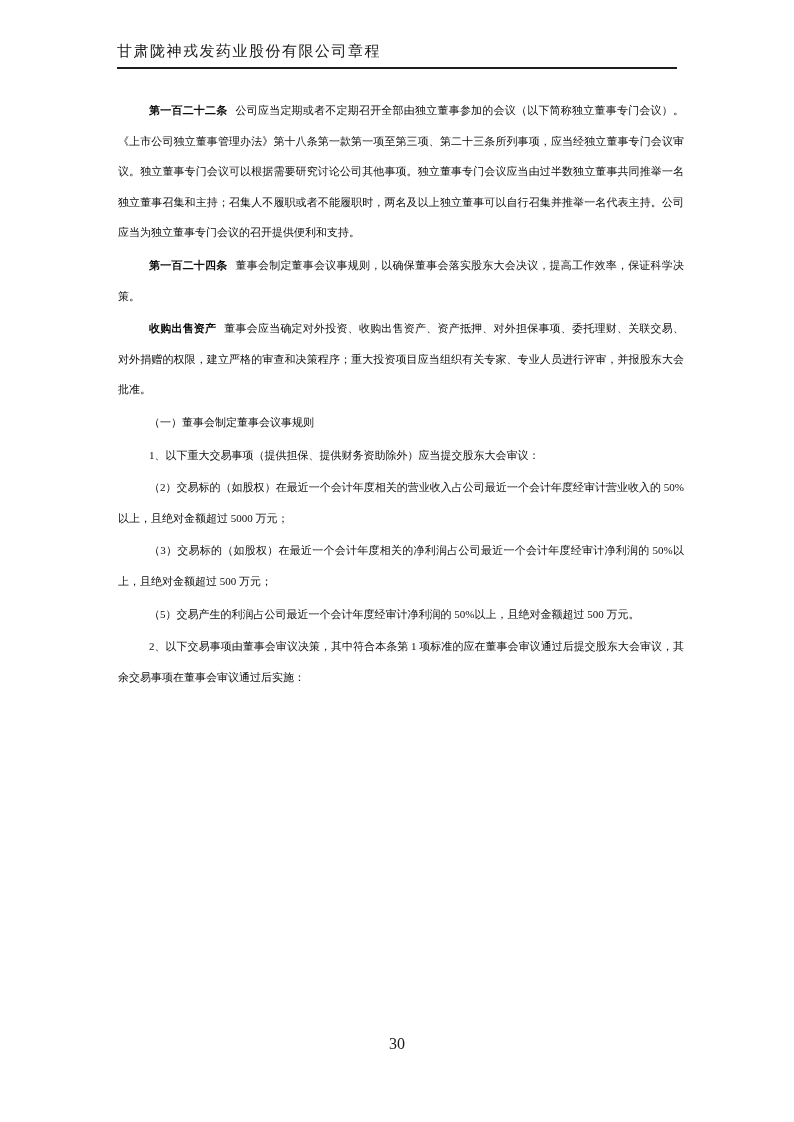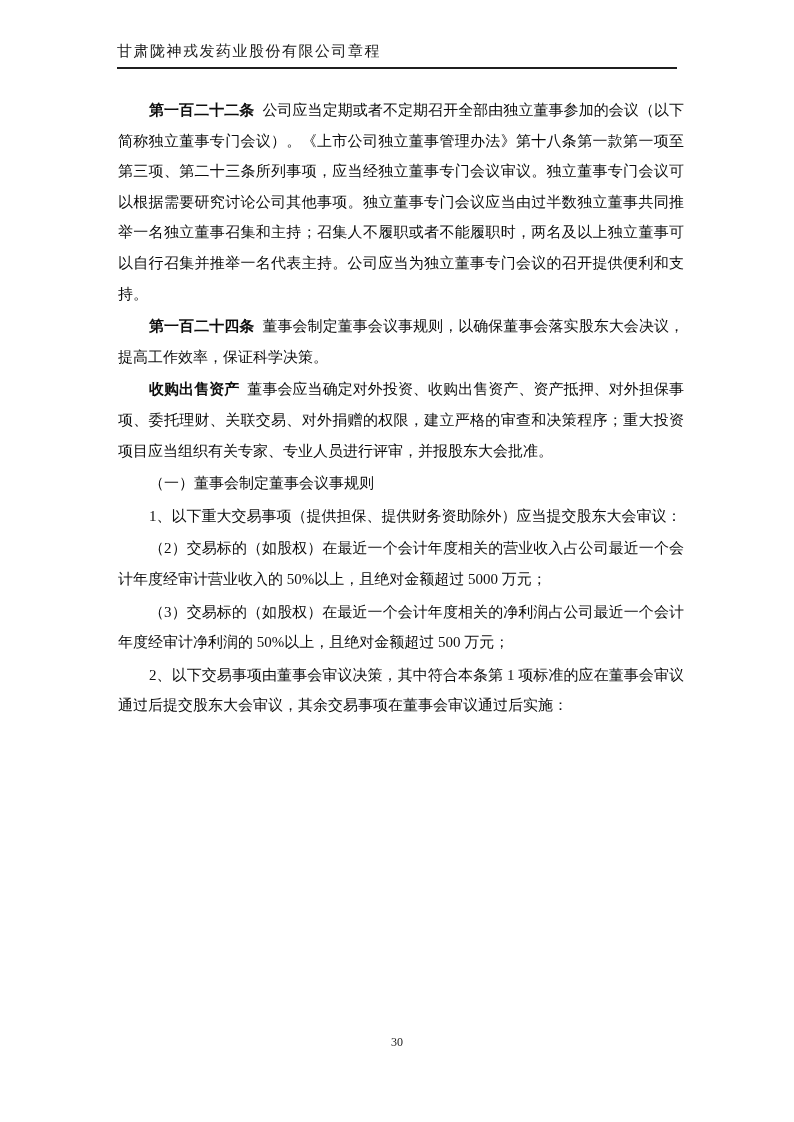--- a/index.html
+++ b/index.html
@@ -25,21 +25,21 @@
     border-bottom: 2.5px solid #1f1f1f;
     font-size: 15px;
     letter-spacing: 1.5px;
     color: #1a1a1a;
   }
   .content {
     position: absolute;
     left: 118px;
     top: 95px;
     width: 566px;
-    font-size: 15px;
+    font-size: 11px;
     line-height: 30.6px;
     text-align: justify;
     color: #0d0d0d;
   }
   p.para {
     margin: 0 0 2px 0;
     text-indent: 31px;
   }
   .term {
     font-weight: bold;
@@ -48,41 +48,42 @@
   .term:empty {
     display: none;
     margin: 0;
   }
   .footer {
     position: absolute;
     left: 0;
     top: 1035px;
     width: 794px;
     text-align: center;
-    font-size: 12px;
+    font-size: 16px;
     color: #1a1a1a;
   }
 </style>
 </head>
 <body>
 
 <div class="page">
 
   <div class="header">
     <span>甘肃陇神戎发药业股份有限公司章程</span>
   </div>
 
   <div class="content">
     <p class="para"><span class="term">第一百二十二条</span><span>公司应当定期或者不定期召开全部由独立董事参加的会议（以下简称独立董事专门会议）。《上市公司独立董事管理办法》第十八条第一款第一项至第三项、第二十三条所列事项，应当经独立董事专门会议审议。独立董事专门会议可以根据需要研究讨论公司其他事项。独立董事专门会议应当由过半数独立董事共同推举一名独立董事召集和主持；召集人不履职或者不能履职时，两名及以上独立董事可以自行召集并推举一名代表主持。公司应当为独立董事专门会议的召开提供便利和支持。</span></p>
     <p class="para"><span class="term">第一百二十四条</span><span>董事会制定董事会议事规则，以确保董事会落实股东大会决议，提高工作效率，保证科学决策。</span></p>
     <p class="para"><span class="term">收购出售资产</span><span>董事会应当确定对外投资、收购出售资产、资产抵押、对外担保事项、委托理财、关联交易、对外捐赠的权限，建立严格的审查和决策程序；重大投资项目应当组织有关专家、专业人员进行评审，并报股东大会批准。</span></p>
     <p class="para"><span>（一）董事会制定董事会议事规则</span></p>
     <p class="para"><span>1、以下重大交易事项（提供担保、提供财务资助除外）应当提交股东大会审议：</span></p>
     <p class="para"><span>（2）交易标的（如股权）在最近一个会计年度相关的营业收入占公司最近一个会计年度经审计营业收入的 50%以上，且绝对金额超过 5000 万元；</span></p>
     <p class="para"><span>（3）交易标的（如股权）在最近一个会计年度相关的净利润占公司最近一个会计年度经审计净利润的 50%以上，且绝对金额超过 500 万元；</span></p>
+    <p class="para"><span>（5）交易产生的利润占公司最近一个会计年度经审计净利润的 50%以上，且绝对金额超过 500 万元。</span></p>
     <p class="para"><span>2、以下交易事项由董事会审议决策，其中符合本条第 1 项标准的应在董事会审议通过后提交股东大会审议，其余交易事项在董事会审议通过后实施：</span></p>
   </div>
 
   <div class="footer">
     <span>30</span>
   </div>
 
 </div>
 
 </body></html>

